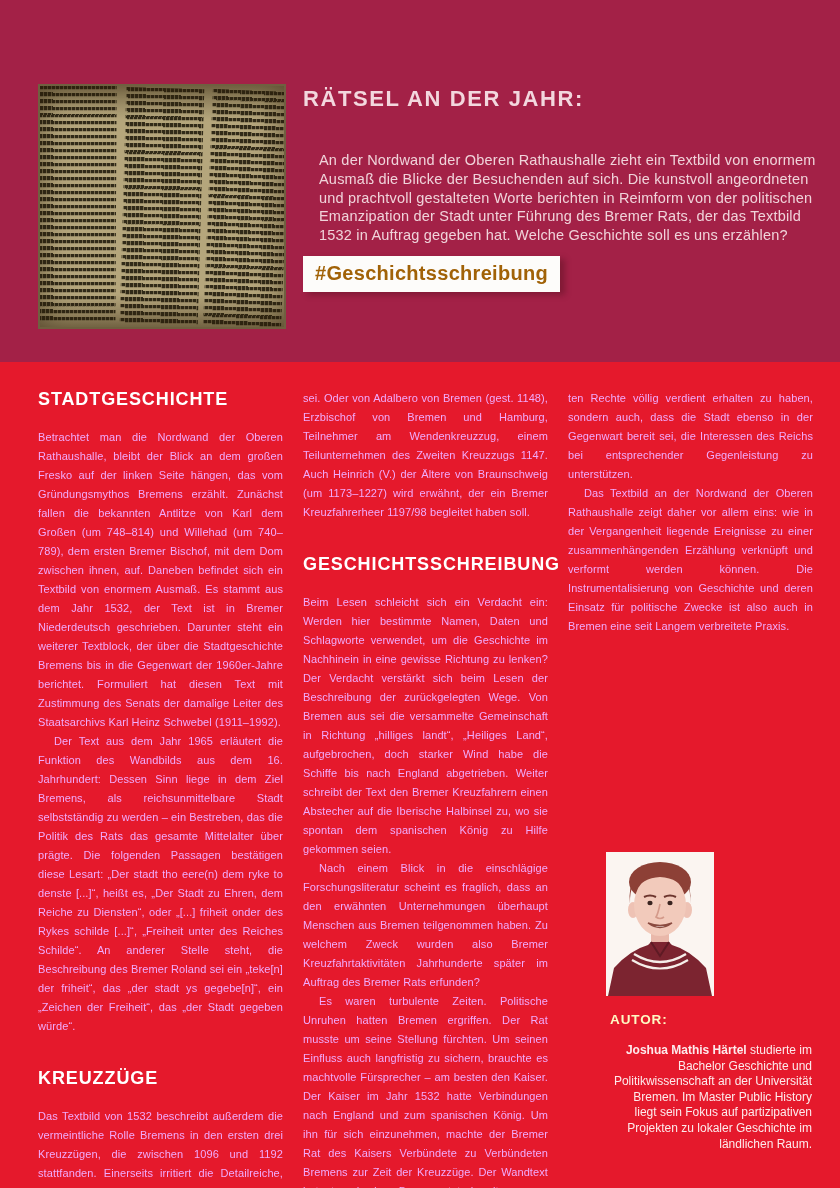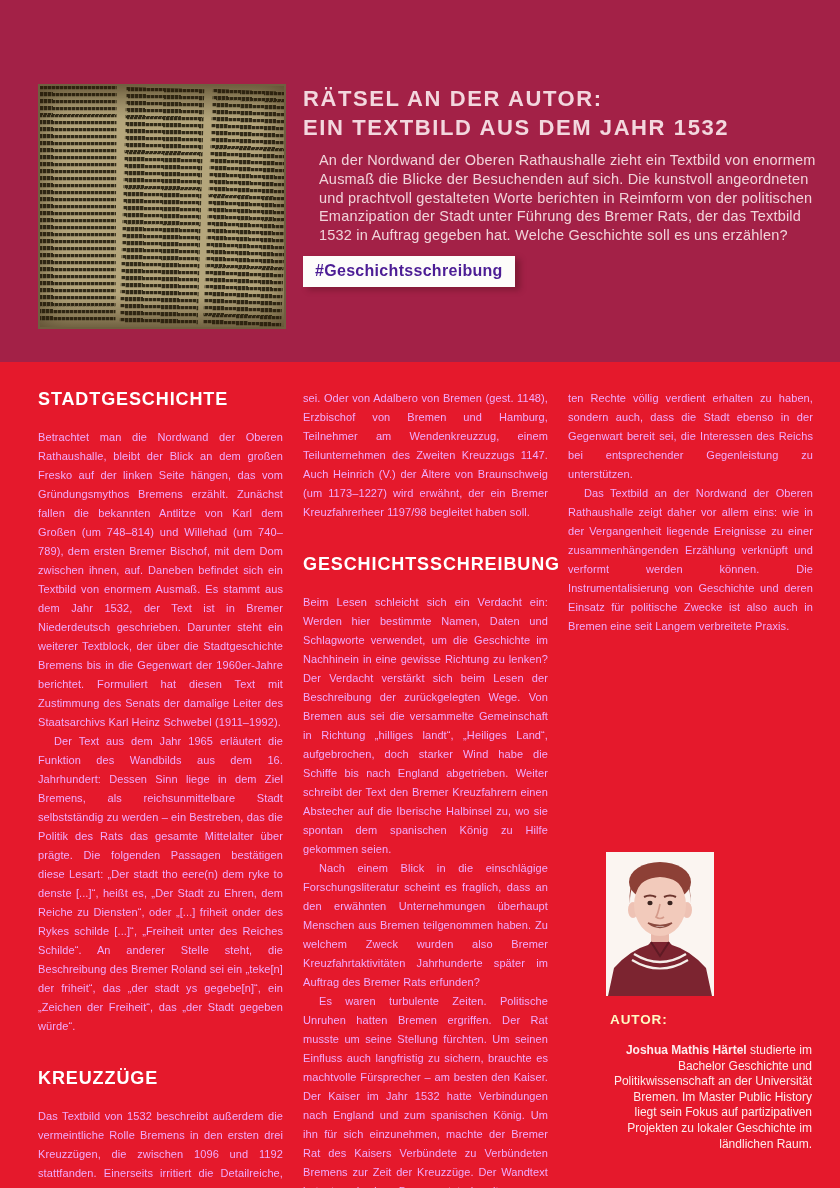--- a/index.html
+++ b/index.html
@@ -44,21 +44,21 @@
     letter-spacing:1.6px;
   }
   .hero-intro{
     position:absolute;left:319px;top:151px;width:512px;
     color:#f0d3da;font-size:14.5px;line-height:18.8px;letter-spacing:.2px;
   }
   .hashtag-box{
     position:absolute;left:303px;top:256px;
     display:inline-block;background:#fdfcfa;padding:6px 12px 7px 12px;
     box-shadow:5px 3px 6px rgba(70,12,24,.38);
-    color:#4c1d95;font-weight:bold;font-size:16px;letter-spacing:.3px;
+    color:#a16207;font-weight:bold;font-size:20px;letter-spacing:.3px;
     cursor:pointer;
   }
 
   
   .article{
     position:absolute;left:38px;top:389px;width:776px;
     display:flex;gap:20px;
   }
   .article .col{width:245px;flex:0 0 245px;}
   .col-heading{
@@ -96,22 +96,21 @@
 <div class="hero-image">
   <div class="ms-inner">
     <div class="ms-col"></div>
     <div class="ms-col"></div>
     <div class="ms-col"></div>
   </div>
   <div class="ms-shade"></div>
 </div>
 
 <h1 class="hero-title" style="margin:0;">
-  <span>RÄTSEL AN DER AUTOR:</span><br>
-  <span>EIN TEXTBILD AUS DEM JAHR 1532</span>
+  <span>RÄTSEL AN DER JAHR:</span><br>
 </h1>
 
 <p class="hero-intro" style="margin:0;">An der Nordwand der Oberen Rathaushalle zieht ein Textbild von enormem Ausmaß die Blicke der Besuchenden auf sich. Die kunstvoll angeordneten und prachtvoll gestalteten Worte berichten in Reimform von der politischen Emanzipation der Stadt unter Führung des Bremer Rats, der das Textbild 1532 in Auftrag gegeben hat. Welche Geschichte soll es uns erzählen?</p>
 
 <div class="hashtag-box">#Geschichtsschreibung</div>
 
 <div class="article">
   <div class="col">
     <h2 class="col-heading">STADTGESCHICHTE</h2>
     <p class="para">Betrachtet man die Nordwand der Oberen Rathaushalle, bleibt der Blick an dem großen Fresko auf der linken Seite hängen, das vom Gründungsmythos Bremens erzählt. Zunächst fallen die bekannten Antlitze von Karl dem Großen (um 748–814) und Willehad (um 740–789), dem ersten Bremer Bischof, mit dem Dom zwischen ihnen, auf. Daneben befindet sich ein Textbild von enormem Ausmaß. Es stammt aus dem Jahr 1532, der Text ist in Bremer Niederdeutsch geschrieben. Darunter steht ein weiterer Textblock, der über die Stadtgeschichte Bremens bis in die Gegenwart der 1960er-Jahre berichtet. Formuliert hat diesen Text mit Zustimmung des Senats der damalige Leiter des Staatsarchivs Karl Heinz Schwebel (1911–1992).</p>

